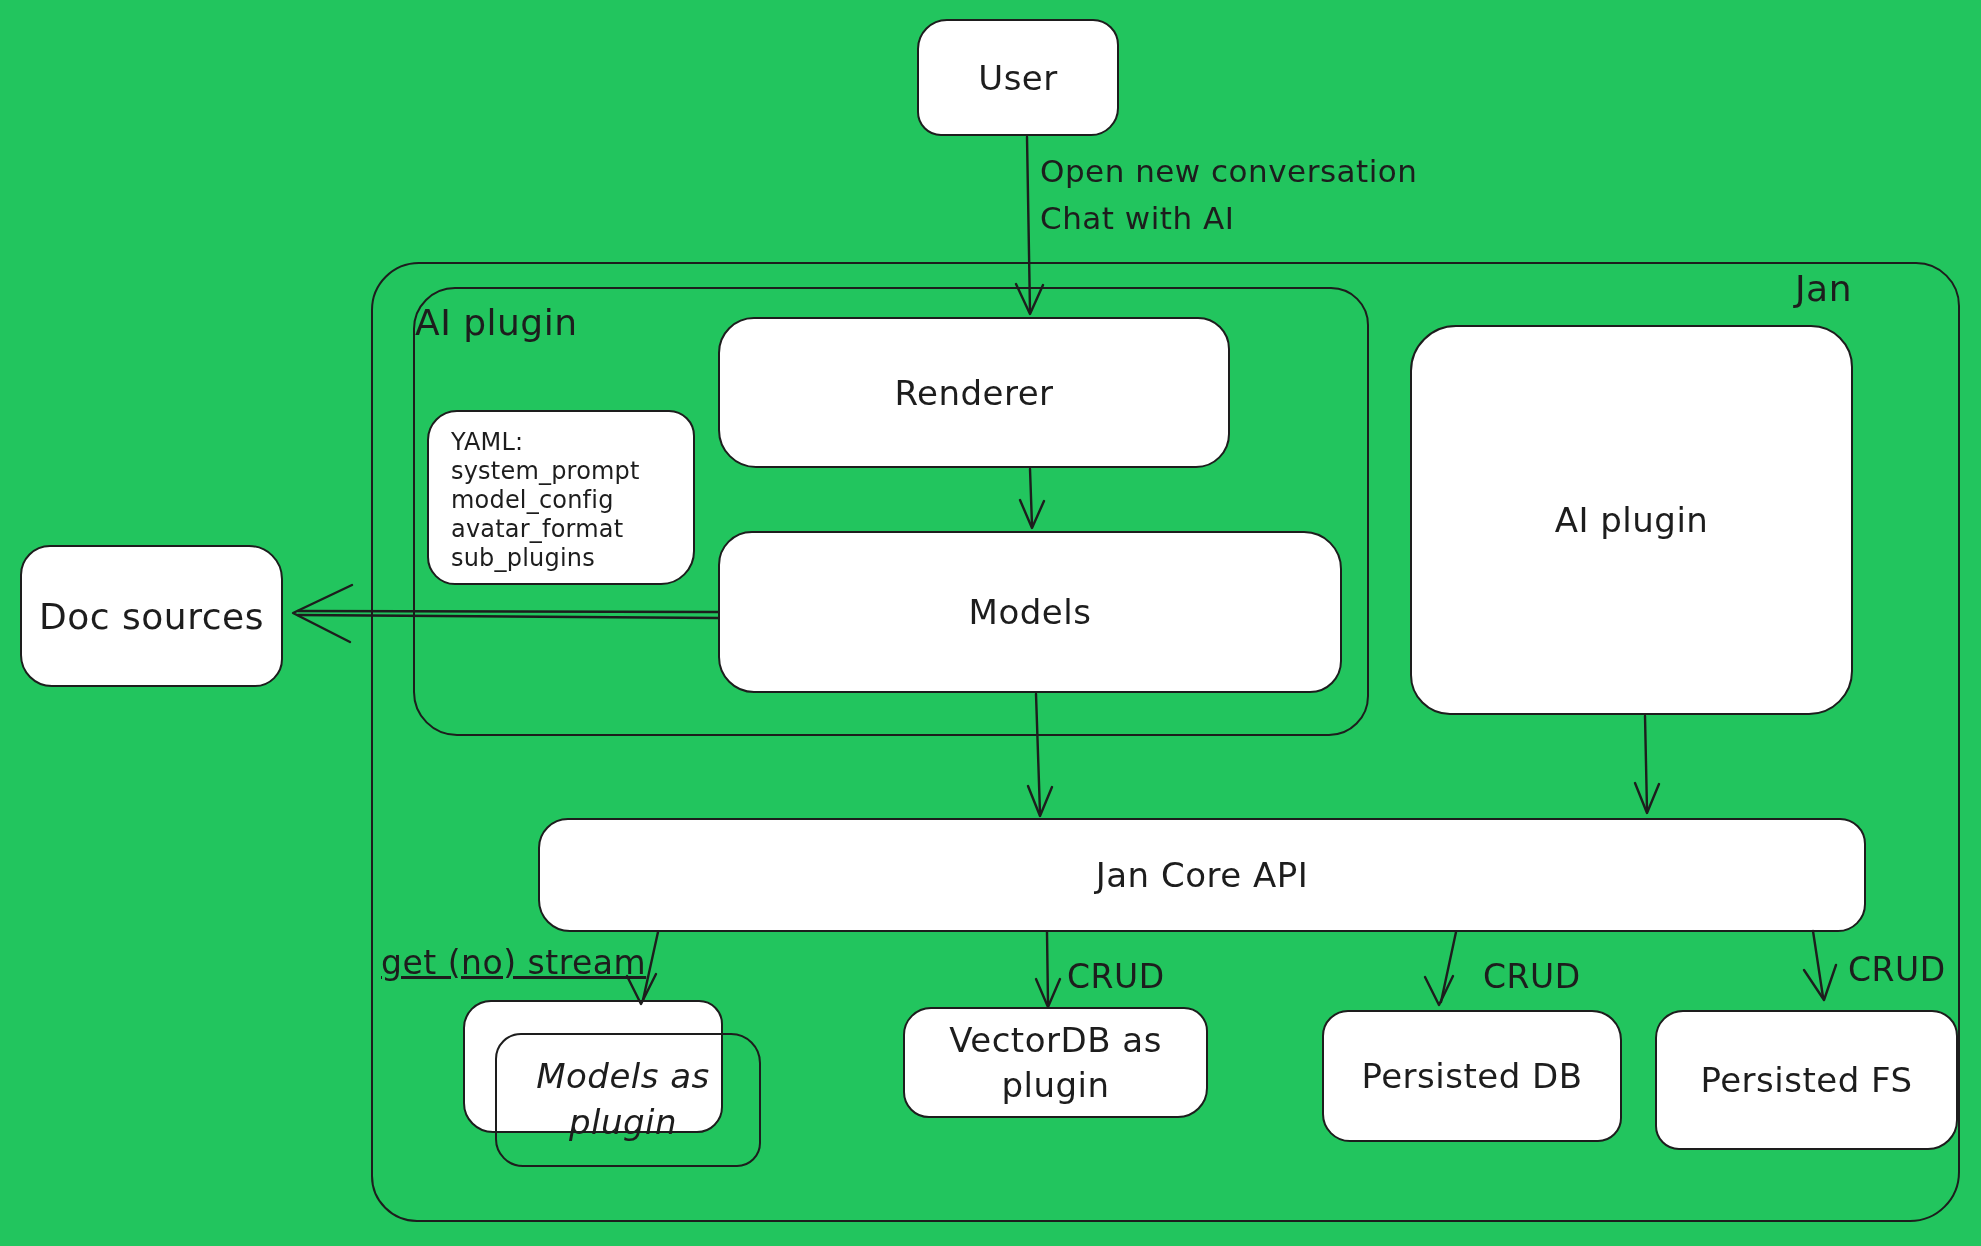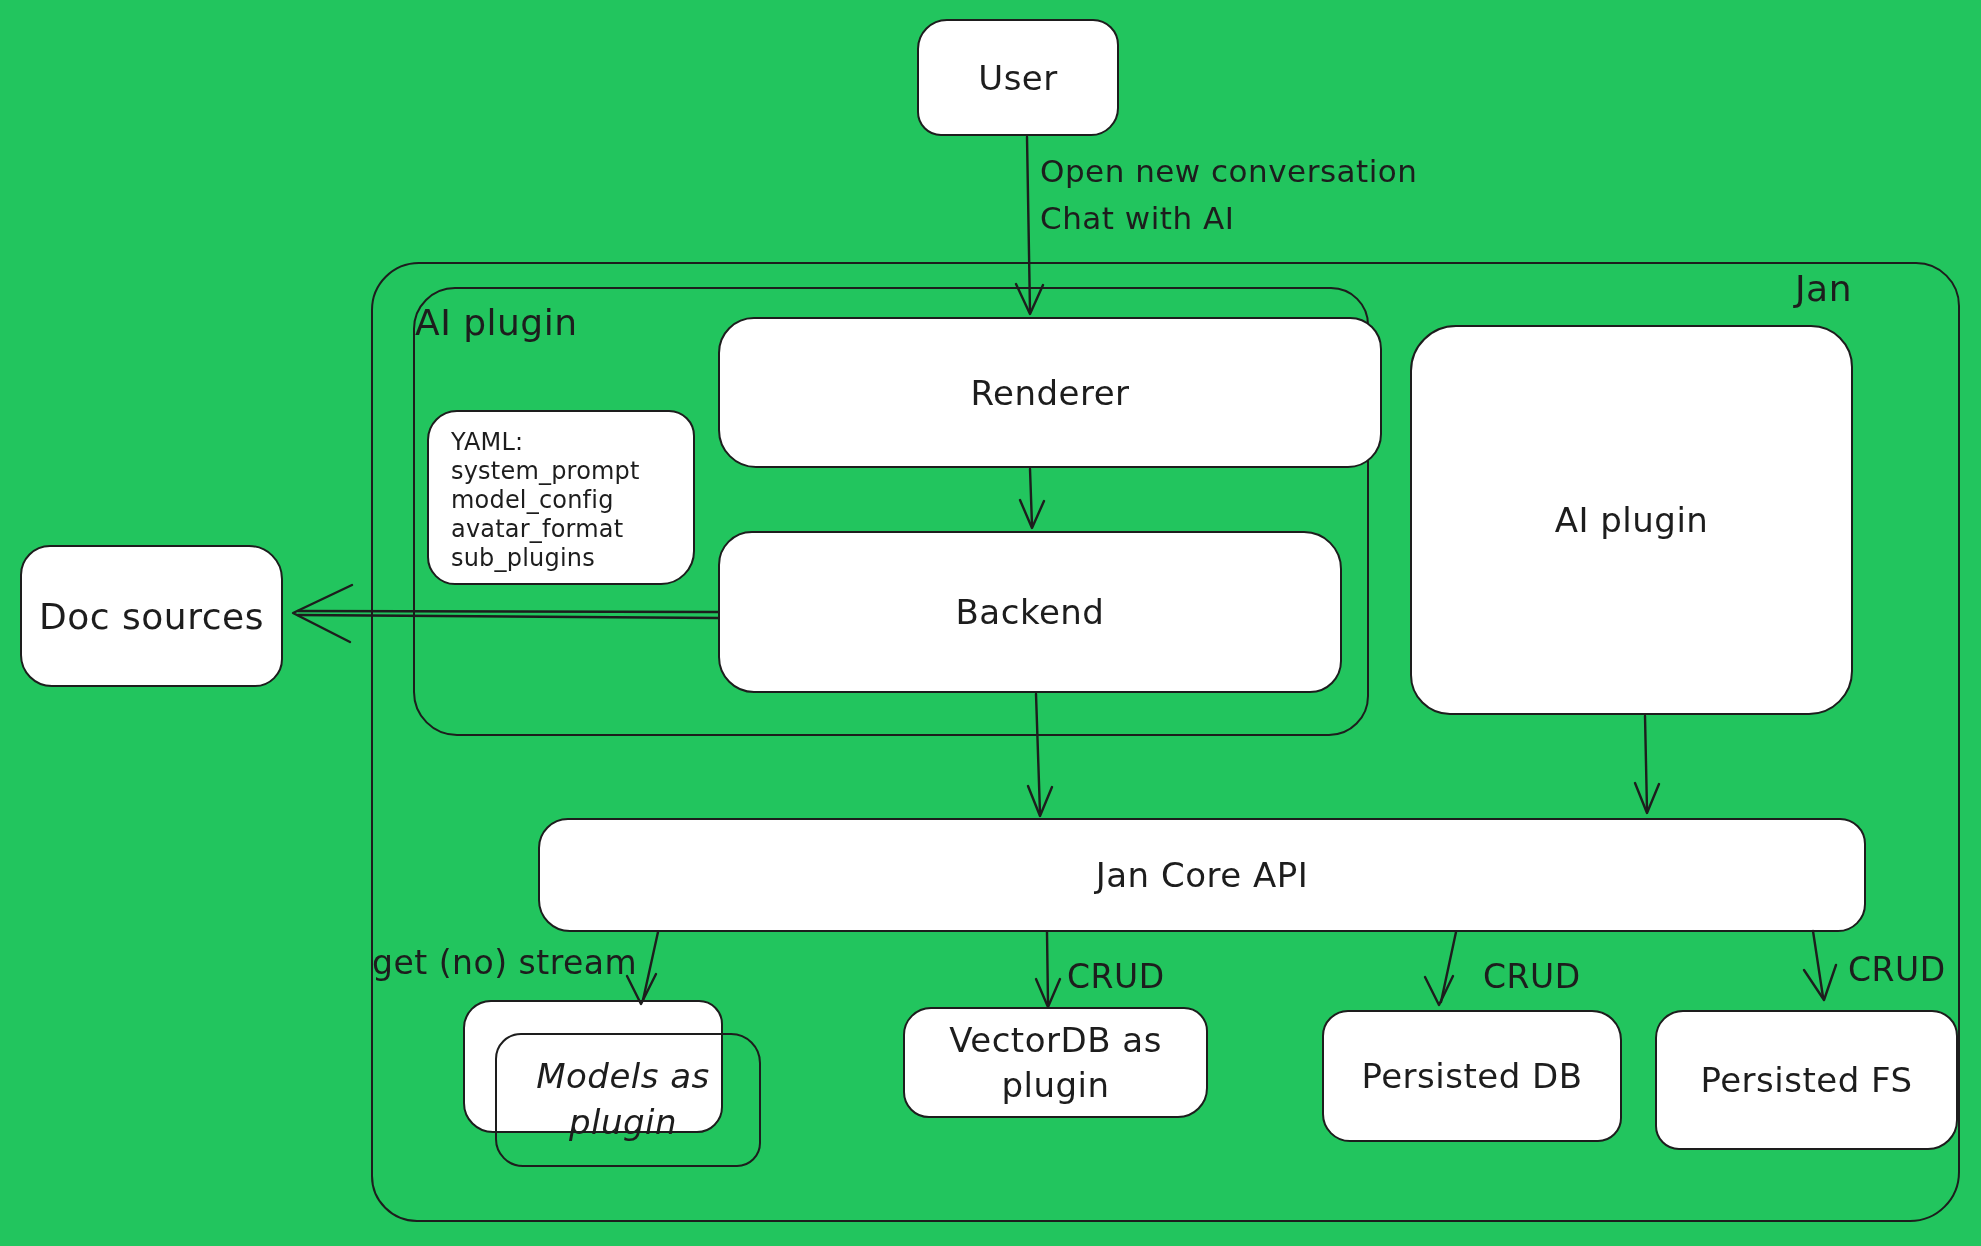--- a/index.html
+++ b/index.html
@@ -30,39 +30,39 @@
   .lbl{
     position:absolute;
     font-size:33px;
     letter-spacing:.5px;
     white-space:nowrap;
   }
   
   #user        {left:917px;  top:19px;   width:202px;  height:117px; border-radius:30px 26px 28px 24px;}
   #jan         {left:371px;  top:262px;  width:1589px; height:960px; border-radius:48px 44px 50px 46px;}
   #aiPluginGrp {left:413px;  top:287px;  width:956px;  height:449px; border-radius:42px 38px 40px 44px;}
-  #renderer    {left:718px;  top:317px;  width:664px;  height:151px; border-radius:36px 32px 34px 38px;}
+  #renderer    {left:718px;  top:317px;  width:512px;  height:151px; border-radius:36px 32px 34px 38px;}
   #backend     {left:718px;  top:531px;  width:624px;  height:162px; border-radius:34px 38px 32px 36px;}
   #yamlNote    {left:427px;  top:410px;  width:268px;  height:175px; border-radius:30px 26px 34px 28px;
                 display:block; font-size:24px; line-height:29px; text-align:left;
                 padding:16px 14px 0 22px; letter-spacing:.2px;}
   #docSources  {left:20px;   top:545px;  width:263px;  height:142px; border-radius:30px 34px 28px 32px; font-size:36px;}
   #aiPluginBox {left:1410px; top:325px;  width:443px;  height:390px; border-radius:46px 42px 44px 40px;}
   #janCoreApi  {left:538px;  top:818px;  width:1328px; height:114px; border-radius:30px 26px 28px 32px;}
   #modelsOuter {left:463px;  top:1000px; width:260px;  height:133px; border-radius:28px 24px 26px 30px;}
   #modelsInner {left:495px;  top:1033px; width:266px;  height:134px; border-radius:26px 30px 24px 28px; background:transparent;}
   #modelsLabel {left:498px;  top:1042px; width:250px;  height:115px; border:none; background:transparent; line-height:1.35;font-style:italic;}
   #vectorDb    {left:903px;  top:1007px; width:305px;  height:111px; border-radius:28px 24px 30px 26px; line-height:1.3;}
   #persistedDb {left:1322px; top:1010px; width:300px;  height:132px; border-radius:26px 30px 24px 28px;}
   #persistedFs {left:1655px; top:1010px; width:303px;  height:140px; border-radius:28px 26px 30px 24px;}
   
   #janLabel        {left:1795px; top:268px; font-size:36px;}
   #aiPluginGrpLbl  {left:415px;  top:302px; font-size:36px;}
   #userEdgeLbl     {left:1040px; top:148px; line-height:47px; font-size:31px; white-space:pre-line;}
-  #getNoStreamLbl  {left:372px;  top:943px;}
+  #getNoStreamLbl  {left:381px;  top:943px;text-decoration:underline;}
   #crudVectorLbl   {left:1067px; top:957px;}
   #crudDbLbl       {left:1483px; top:957px;}
   #crudFsLbl       {left:1848px; top:950px;}
   
   .edges{
     position:absolute;left:0;top:0;width:1981px;height:1246px;
     pointer-events:none;
   }
   .edges path{
     stroke:#1d1d1d;stroke-width:2.4px;fill:none;
@@ -79,21 +79,21 @@
 
   <div class="box" id="user">
     <span>User</span>
   </div>
 
   <div class="box" id="renderer">
     <span>Renderer</span>
   </div>
 
   <div class="box" id="backend">
-    <span>Backend</span>
+    <span>Models</span>
   </div>
 
   <div class="box" id="yamlNote">
     <div>YAML:</div>
     <div>system_prompt</div>
     <div>model_config</div>
     <div>avatar_format</div>
     <div>sub_plugins</div>
   </div>
 

